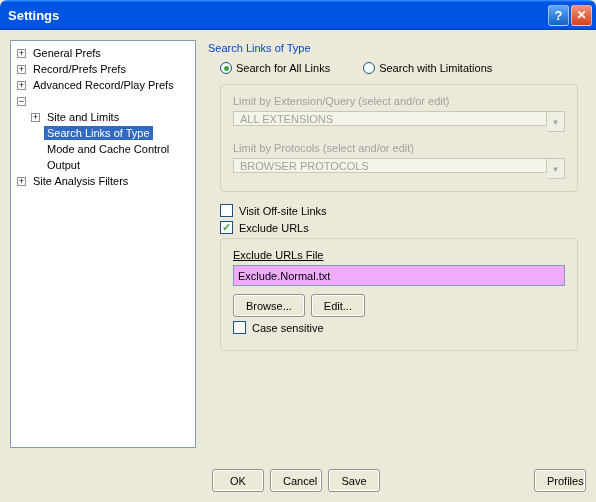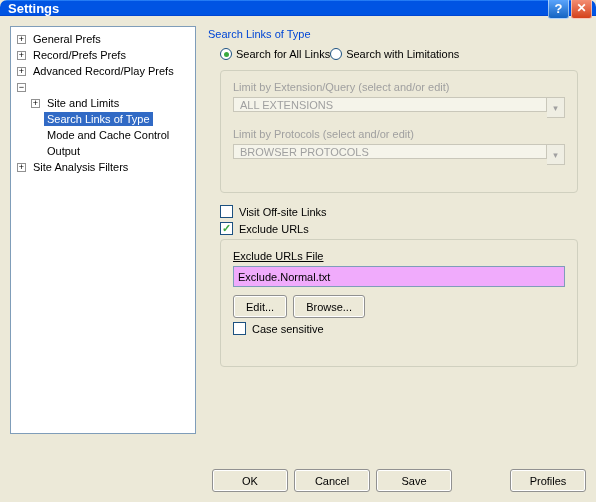--- a/index.html
+++ b/index.html
@@ -1,63 +1,63 @@
 <!DOCTYPE html>
 <html><head>
 <meta charset="utf-8">
 <style>
 * { box-sizing: border-box; margin: 0; padding: 0; font-family: Tahoma, sans-serif; font-size: 11px; }
 body { background: #ece9d8; width: 596px; height: 502px; overflow: hidden; }
 
-.titlebar { height: 16px; background: linear-gradient(to bottom, #3a95ff 0%, #0054e3 8%, #0054e3 92%, #003dc7 100%); display: flex; align-items: center; padding: 0 4px 0 8px; border-radius: 7px 7px 0 0; }
+.titlebar { height: 30px; background: linear-gradient(to bottom, #3a95ff 0%, #0054e3 8%, #0054e3 92%, #003dc7 100%); display: flex; align-items: center; padding: 0 4px 0 8px; border-radius: 7px 7px 0 0; }
 .titlebar .title { color: #fff; font-weight: bold; font-size: 13px; flex: 1; }
 .titlebar .btn { width: 21px; height: 21px; margin-left: 2px; border-radius: 3px; display: flex; align-items: center; justify-content: center; font-weight: bold; color: #fff; cursor: pointer; border: 1px solid rgba(255,255,255,.5); }
 .titlebar .help { background: linear-gradient(#5fa8ff,#1363c1); font-size: 13px; }
 .titlebar .close { background: linear-gradient(#f59177,#d4411b); font-size: 12px; }
 
 .body { padding: 10px; display: flex; gap: 8px; height: 428px; }
 
 .tree { background: #fff; border: 1px solid #7f9db9; width: 186px; padding: 4px 2px; overflow: auto; }
 .tree ul { list-style: none; }
 .tree li { white-space: nowrap; }
 .tree .row { display: flex; align-items: center; height: 16px; padding-left: 4px; }
 .tree .exp { width: 9px; height: 9px; border: 1px solid #919191; background: #fff; color: #000; font-size: 9px; line-height: 7px; text-align: center; margin-right: 4px; cursor: pointer; }
 .tree .noexp { width: 9px; height: 9px; margin-right: 4px; }
 .tree .lbl { padding: 1px 3px; cursor: default; }
 .tree .sel .lbl { background: #316ac5; color: #fff; }
 .tree ul ul { padding-left: 14px; }
 
 .panel { flex: 1; }
 .panel-title { color: #0046d5; margin: 2px 0 8px 4px; }
 
-.radios { display: flex; gap: 0; margin: 0 0 10px 16px; align-items: center; }
+.radios { display: flex; gap: 33px; margin: 0 0 10px 16px; align-items: center; }
 .radio { display: flex; align-items: center; gap: 4px; cursor: pointer; }
 .rdot { width: 12px; height: 12px; border: 1px solid #1c5180; border-radius: 50%; background: #fff; display: flex; align-items: center; justify-content: center; }
 .rdot.on::after { content: ""; width: 5px; height: 5px; background: #39a93f; border-radius: 50%; }
 
-.group { border: 1px solid #d0d0bf; border-radius: 4px; margin: 0 8px 12px 16px; padding: 10px 12px 27px; }
+.group { border: 1px solid #d0d0bf; border-radius: 4px; margin: 0 8px 12px 16px; padding: 10px 12px 12px; }
 .flat { margin: 12px 8px 4px 16px; }
 
 .disabled-label { color: #a0a0a0; margin-bottom: 4px; }
 .combo { display: flex; }
 .combo input { flex: 1; height: 15px; border: 1px solid #c9c7ba; background: #f5f4ea; color: #a0a0a0; padding: 0 6px; }
 .combo .cbtn { width: 18px; height: 21px; border: 1px solid #c9c7ba; border-left: none; background: #efeee3; display: flex; align-items: center; justify-content: center; color: #a0a0a0; font-size: 9px; }
 
 .chk { display: flex; align-items: center; gap: 6px; margin: 4px 0; cursor: pointer; }
 .cbox { width: 13px; height: 13px; border: 1px solid #1c5180; background: #fff; display: flex; align-items: center; justify-content: center; color: #39a93f; font-size: 11px; font-weight: bold; line-height: 11px; }
 
 .subtitle { margin-bottom: 4px; text-decoration: underline; }
 .txt { width: 100%; height: 21px; border: 1px solid #7f9db9; padding: 0 4px; background: #f0abfc; }
 
 .btnrow { display: flex; gap: 6px; margin-top: 8px; }
 .wbtn { height: 23px; padding: 0 12px; background: #ece9d8; border: 1px solid #919191; border-radius: 3px; cursor: pointer; box-shadow: inset 0 0 0 1px #fff; }
 
 .footer { position: absolute; bottom: 10px; left: 10px; right: 10px; display: flex; gap: 6px; }
 .footer .spacer { flex: 1; }
-.footer .wbtn { width: 76px; margin-top: 47px; }
+.footer .wbtn { width: 52px; margin-top: 47px; }
 .footer .left-spacer { width: 196px; }
 </style>
 </head>
 <body>
 
 <div class="titlebar">
   <span class="title">Settings</span>
   <div class="btn help">?</div>
   <div class="btn close">✕</div>
 </div>
@@ -159,22 +159,22 @@
       <div class="chk">
         <span class="cbox">✓</span>
         <span>Exclude URLs</span>
       </div>
     </div>
 
     <div class="group">
       <div class="subtitle">Exclude URLs File</div>
       <input class="txt" value="Exclude.Normal.txt" style="">
       <div class="btnrow">
+        <button class="wbtn">Browse...</button>
         <button class="wbtn">Edit...</button>
-        <button class="wbtn">Browse...</button>
       </div>
       <div class="chk" style="">
         <span class="cbox"></span>
         <span>Case sensitive</span>
       </div>
     </div>
   </div>
 </div>
 
 <div class="footer">

